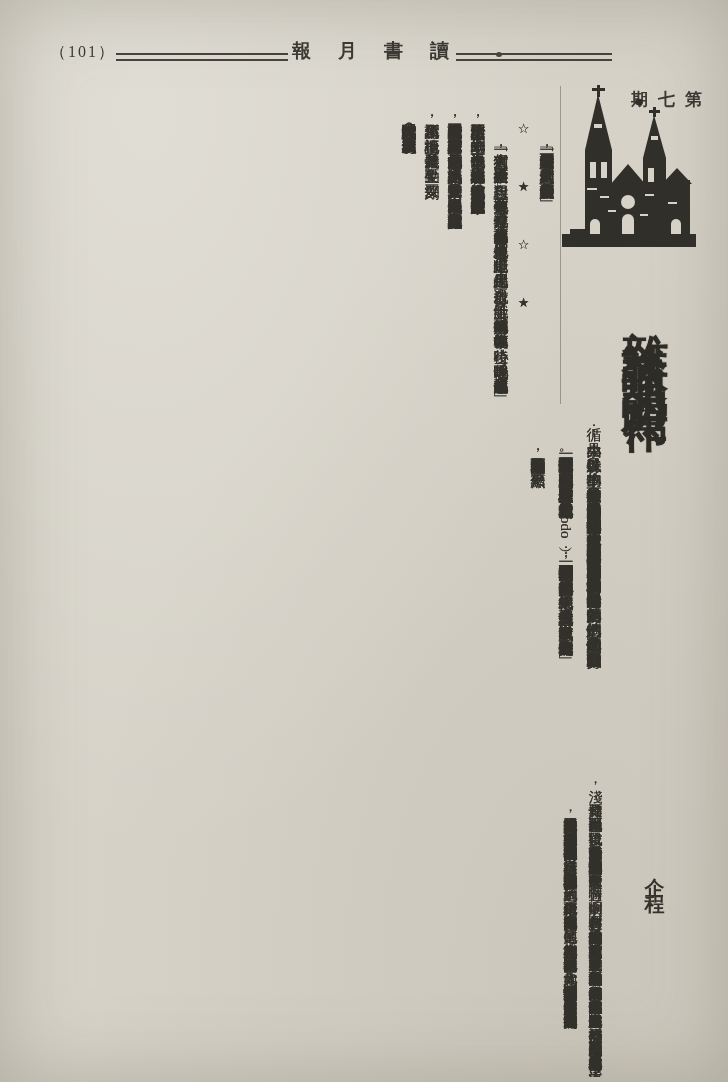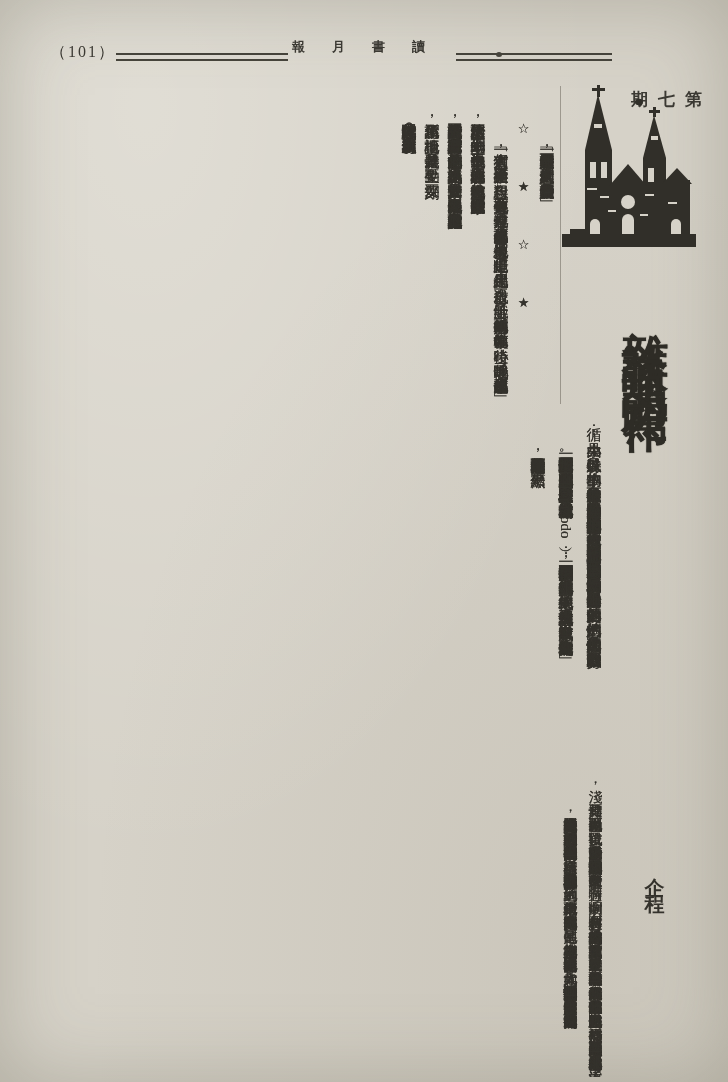--- a/index.html
+++ b/index.html
@@ -13,21 +13,21 @@
     font-family:"Liberation Serif","DejaVu Serif",serif;
     color:#34322c;
   }
   
   .page-number{position:absolute;left:50px;top:42px;font-size:16px;letter-spacing:2px;
     color:#3b3933;}
   .hrule{position:absolute;top:53px;height:4px;border-top:2px solid #45433b;border-bottom:2px solid #45433b;}
   .hrule-left{left:116px;width:172px;}
   .hrule-right{left:456px;width:156px;}
   .hrule-dot{position:absolute;left:40px;top:-3px;width:6px;height:5px;background:#45433b;border-radius:50%;}
-  .masthead{position:absolute;left:292px;top:38px;font-size:13px;font-weight:bold;
+  .masthead{position:absolute;left:292px;top:38px;font-size:19px;font-weight:bold;
     letter-spacing:27px;white-space:nowrap;color:#3b3933;text-align:center;}
   .issue{position:absolute;left:631px;top:40px;font-size:17px;font-weight:bold;
     letter-spacing:10px;white-space:nowrap;color:#3b3933;margin-top:48px;}
   
   .church{position:absolute;left:556px;top:84px;}
   .vdivider{position:absolute;left:560px;top:86px;width:1px;height:318px;background:rgba(70,66,56,.4);}
   
   .article-title{
     position:absolute;left:614px;top:294px;height:420px;
     writing-mode:vertical-rl;text-orientation:upright;

